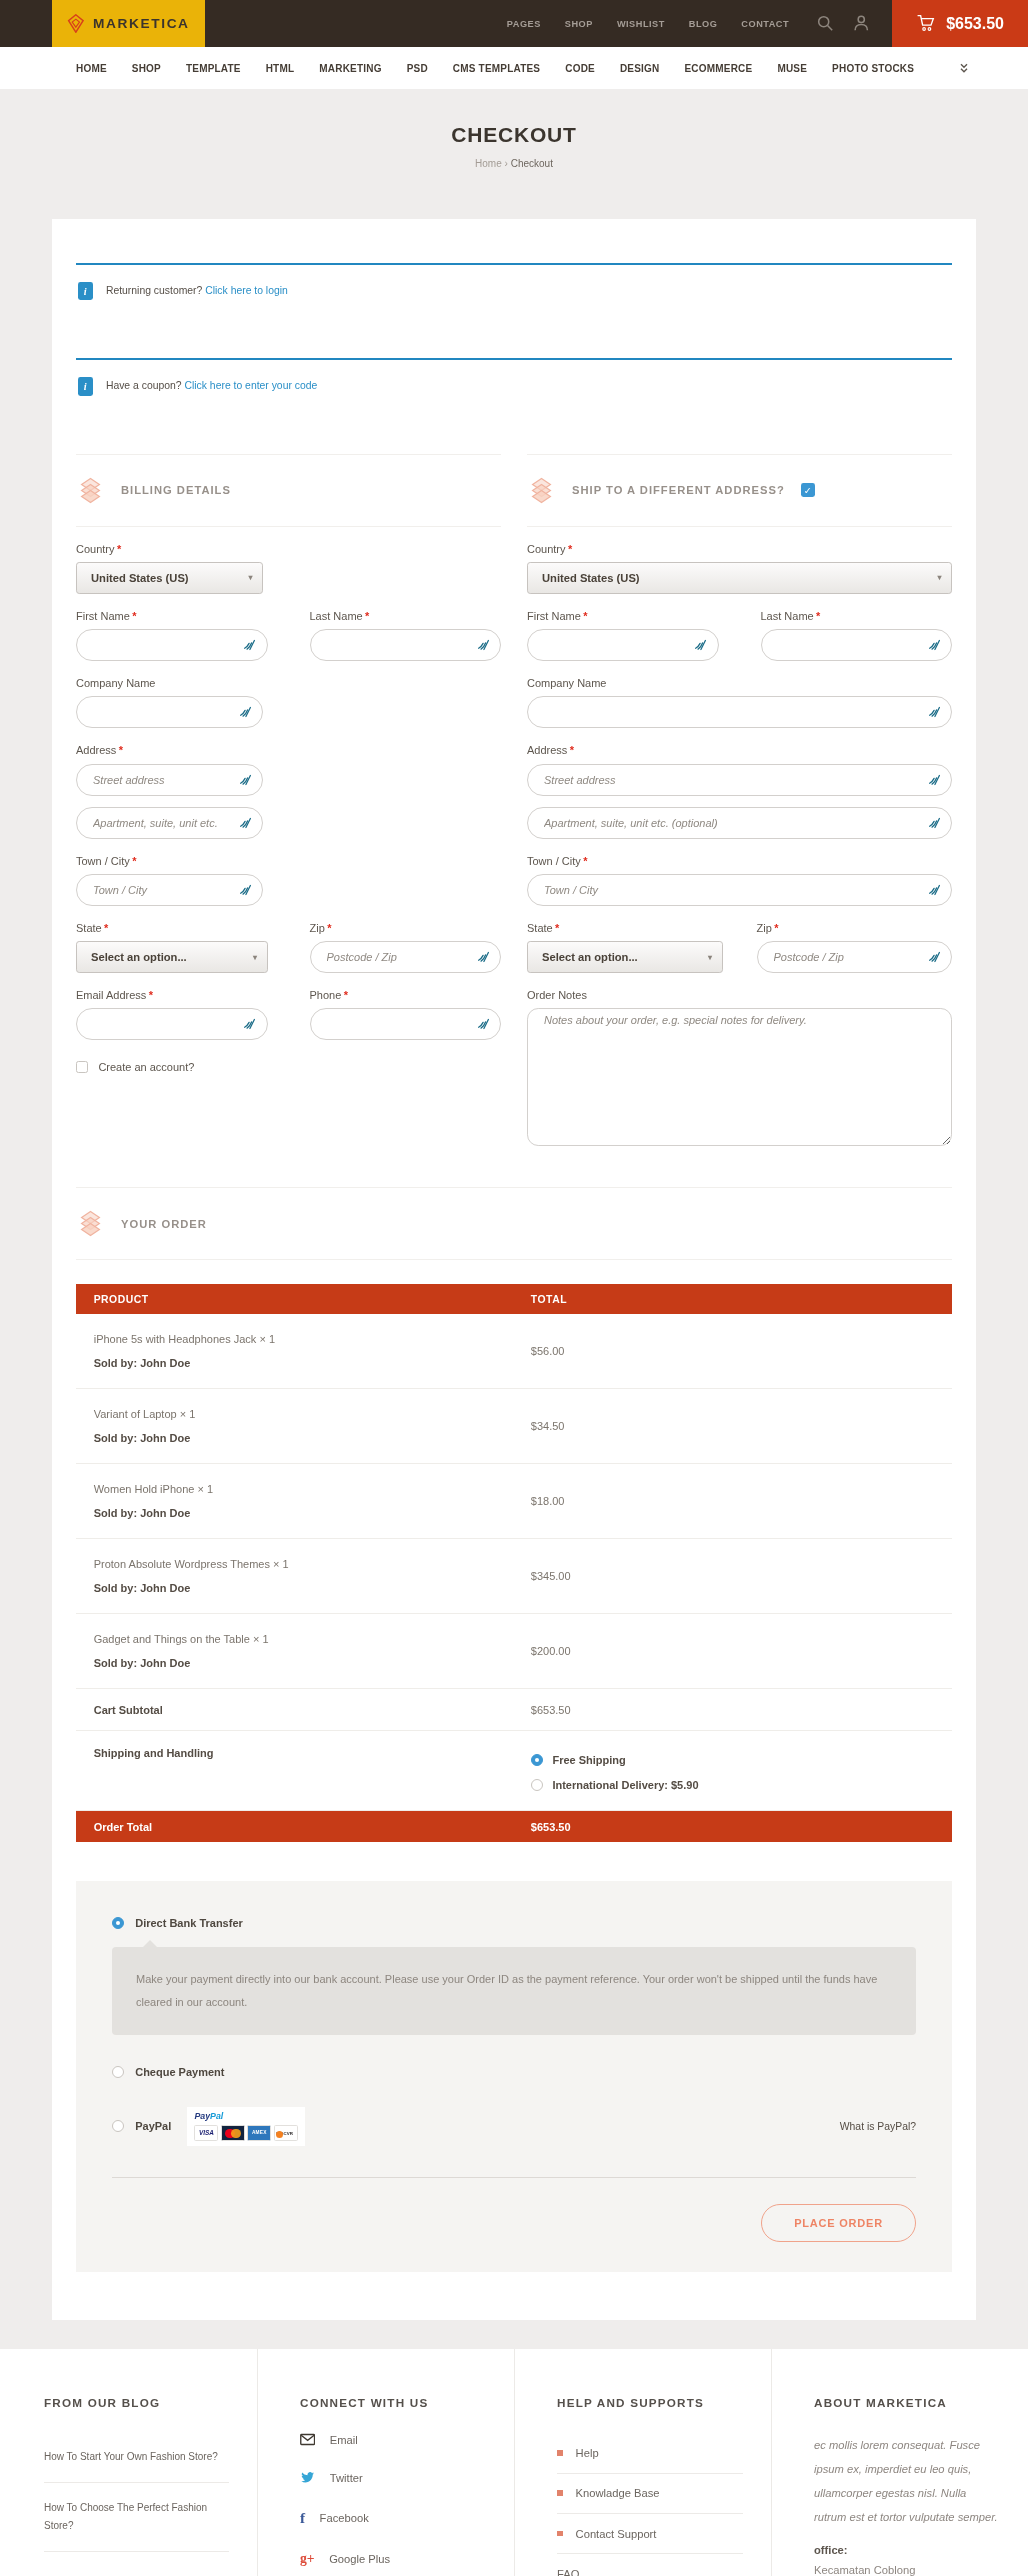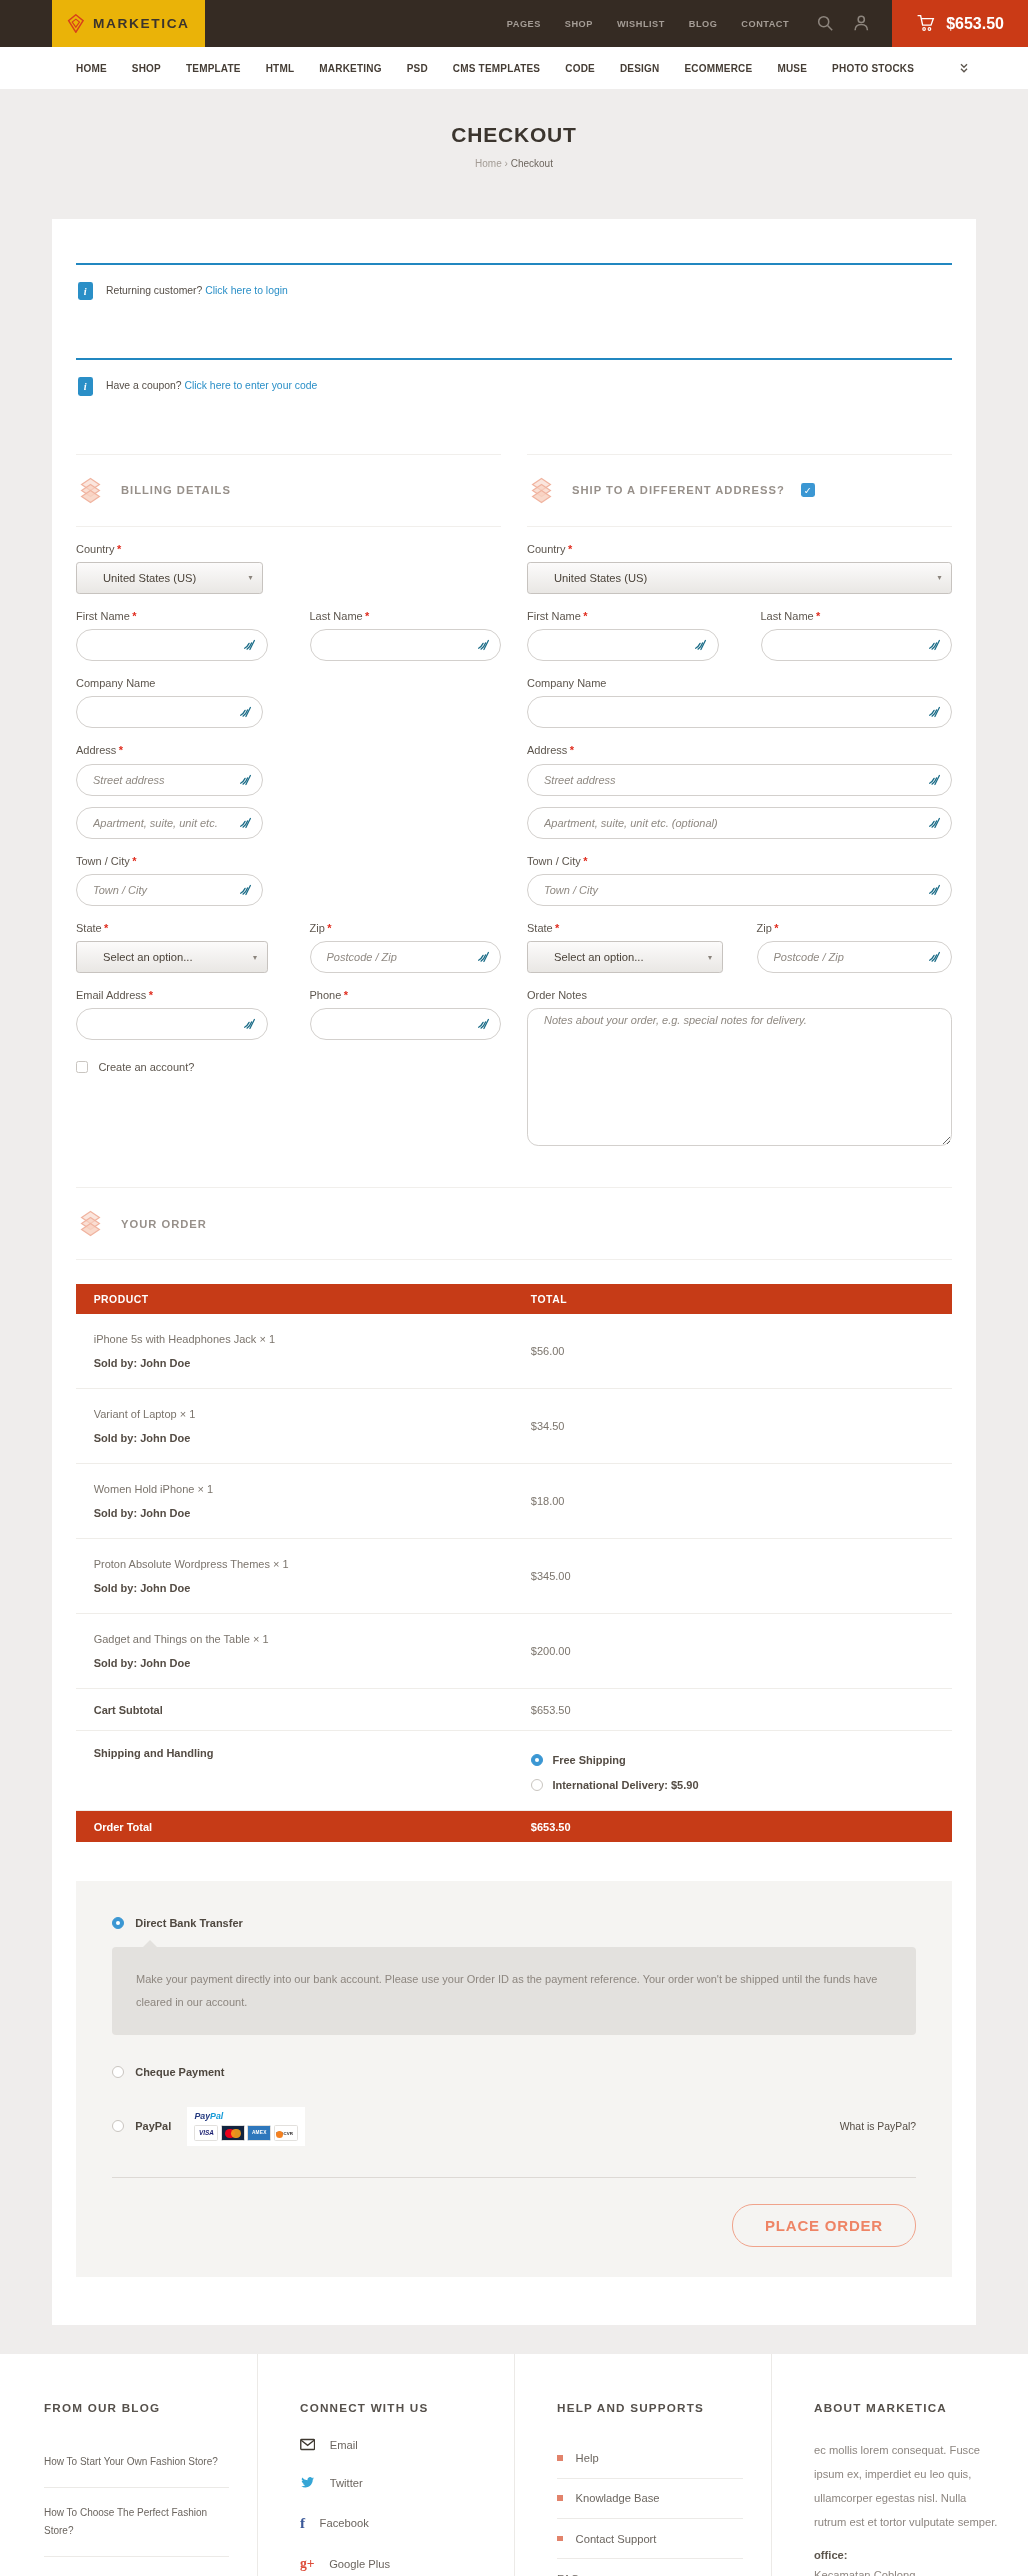--- a/index.html
+++ b/index.html
@@ -55,21 +55,21 @@
   .lbl { font-size:11px; color:#5d564e; margin:16px 0 7.2px; }
   .req { color:#e02b1d; font-weight:bold; margin-left:2.4px; }
   .field { position:relative; }
   .inp { width:100%; height:32px; border:0.8px solid #d3d0cd; border-radius:16px;
     padding:0 30.5px 0 16px; font-size:11px; color:#444; outline:none;
     font-family:"Liberation Sans", sans-serif; background:#fff; }
   .inp::placeholder, .ta::placeholder { color:#8f8982; font-style:italic; opacity:1; }
   .dash { position:absolute; right:11.2px; top:50%; transform:translateY(-50%); pointer-events:auto; cursor:pointer; }
   .sel { height:32px; border:0.8px solid #c7c3bf; border-radius:3.2px;
     background:linear-gradient(#fcfbfb,#e9e7e4); display:flex; align-items:center;
-    padding:0 24px 0 26px; font-weight:normal; color:#4a4239; font-size:11.2px;
+    padding:0 24px 0 14px; font-weight:bold; color:#4a4239; font-size:11.2px;
     position:relative; cursor:pointer; }
   .sel .arrow { position:absolute; right:9.6px; color:#8b847d; font-size:8px; }
   .w44 { width:44%; }
   .cols2 { display:grid; grid-template-columns:1fr 1fr; column-gap:42px; }
   .ta { width:100%; height:138px; border:0.8px solid #d3d0cd; border-radius:11.2px;
     padding:5px 16px; font-size:11px; color:#444; outline:none;
     font-family:"Liberation Sans", sans-serif; }
   .chk-row { display:flex; align-items:center; gap:10.4px; margin-top:21px; font-size:11px; color:#5d564e; }
   .chk { width:12px; height:12px; border:0.8px solid #c9c5c0; border-radius:2.4px; background:#fff; cursor:pointer; }
   .mt14 { margin-top:11.2px; }
@@ -120,37 +120,37 @@
   .mc .c1 { background:#eb001b; left:3.2px; }
   .mc .c2 { background:#f79e1b; left:9.6px; opacity:.9; }
   .mini.amex { background:#2e77bc; }
   .amex span { color:#fff; font-size:4.8px; font-weight:bold; letter-spacing:0.2px; }
   .disc .dot { width:7.2px; height:7.2px; background:#f48120; border-radius:50%; position:absolute; right:2.4px; bottom:4px; }
   .disc span { color:#231f20; font-size:4.4px; font-weight:bold; position:absolute; left:1.6px; top:5.6px; }
   .whats { margin-left:auto; color:#544c44; font-size:10.4px; cursor:pointer; }
   .pay-div { border-top:0.8px solid #ddd9d5; margin-top:30.5px; }
   .place-wrap { text-align:right; margin-top:26px; }
   .btn-outline { display:inline-block; border:1.6px solid #f0a38b; color:#ee8465; background:transparent;
-    border-radius:21px; padding:12px 32px; font-weight:bold; font-size:15px; letter-spacing:0.8px;
+    border-radius:21px; padding:12px 32px; font-weight:bold; font-size:11px; letter-spacing:0.8px;
     cursor:pointer; font-family:"Liberation Sans", sans-serif; }
 
   
   .footer { background:#fff; display:grid; grid-template-columns:1fr 1fr 1fr 1fr; }
   .fcol { padding:47px 28px 40px 42px; }
   .fcol + .fcol { border-left:0.8px solid #eceae7; }
   .fcol.first { padding-left:44px; }
   .fhead { font-size:11.7px; font-weight:bold; letter-spacing:1.2px; color:#55504b; margin:0 0 24px; }
   .blog-item { padding:15.3px 0; border-bottom:0.8px solid #eceae7; font-size:10px;
     line-height:1.85; color:#6b655f; cursor:pointer; }
   .soc-item { display:flex; align-items:center; gap:14.5px; margin-bottom:24px;
     font-size:11.2px; color:#6b655f; cursor:pointer; }
   .help-item { display:flex; align-items:center; gap:13px; padding:13.7px 0;
     border-bottom:0.8px solid #eceae7; font-size:11.2px; color:#6b655f; cursor:pointer; }
   .bullet { width:5.6px; height:5.6px; background:#e2836b; flex:none; }
-  .about-text { font-size:11.2px; line-height:2.15; color:#8d8680; margin:0 0 14.5px; }
+  .about-text { font-size:11.2px; line-height:2.15; color:#8d8680; margin:0 0 14.5px;font-style:italic; }
   .office { font-weight:bold; color:#5d564e; font-size:11.2px; margin-bottom:3.2px; }
   .addr-line { font-size:11.2px; line-height:2.1; color:#8d8680; }
 </style>
 </head>
 <body>
 
 <svg width="0" height="0" style="position:absolute">
   <defs>
     <symbol id="sym-tag" viewBox="0 0 24 26">
       <path d="M12 1 L22 9 L12 25 L2 9 Z" fill="none" stroke="#d8401a" stroke-width="2"></path>

